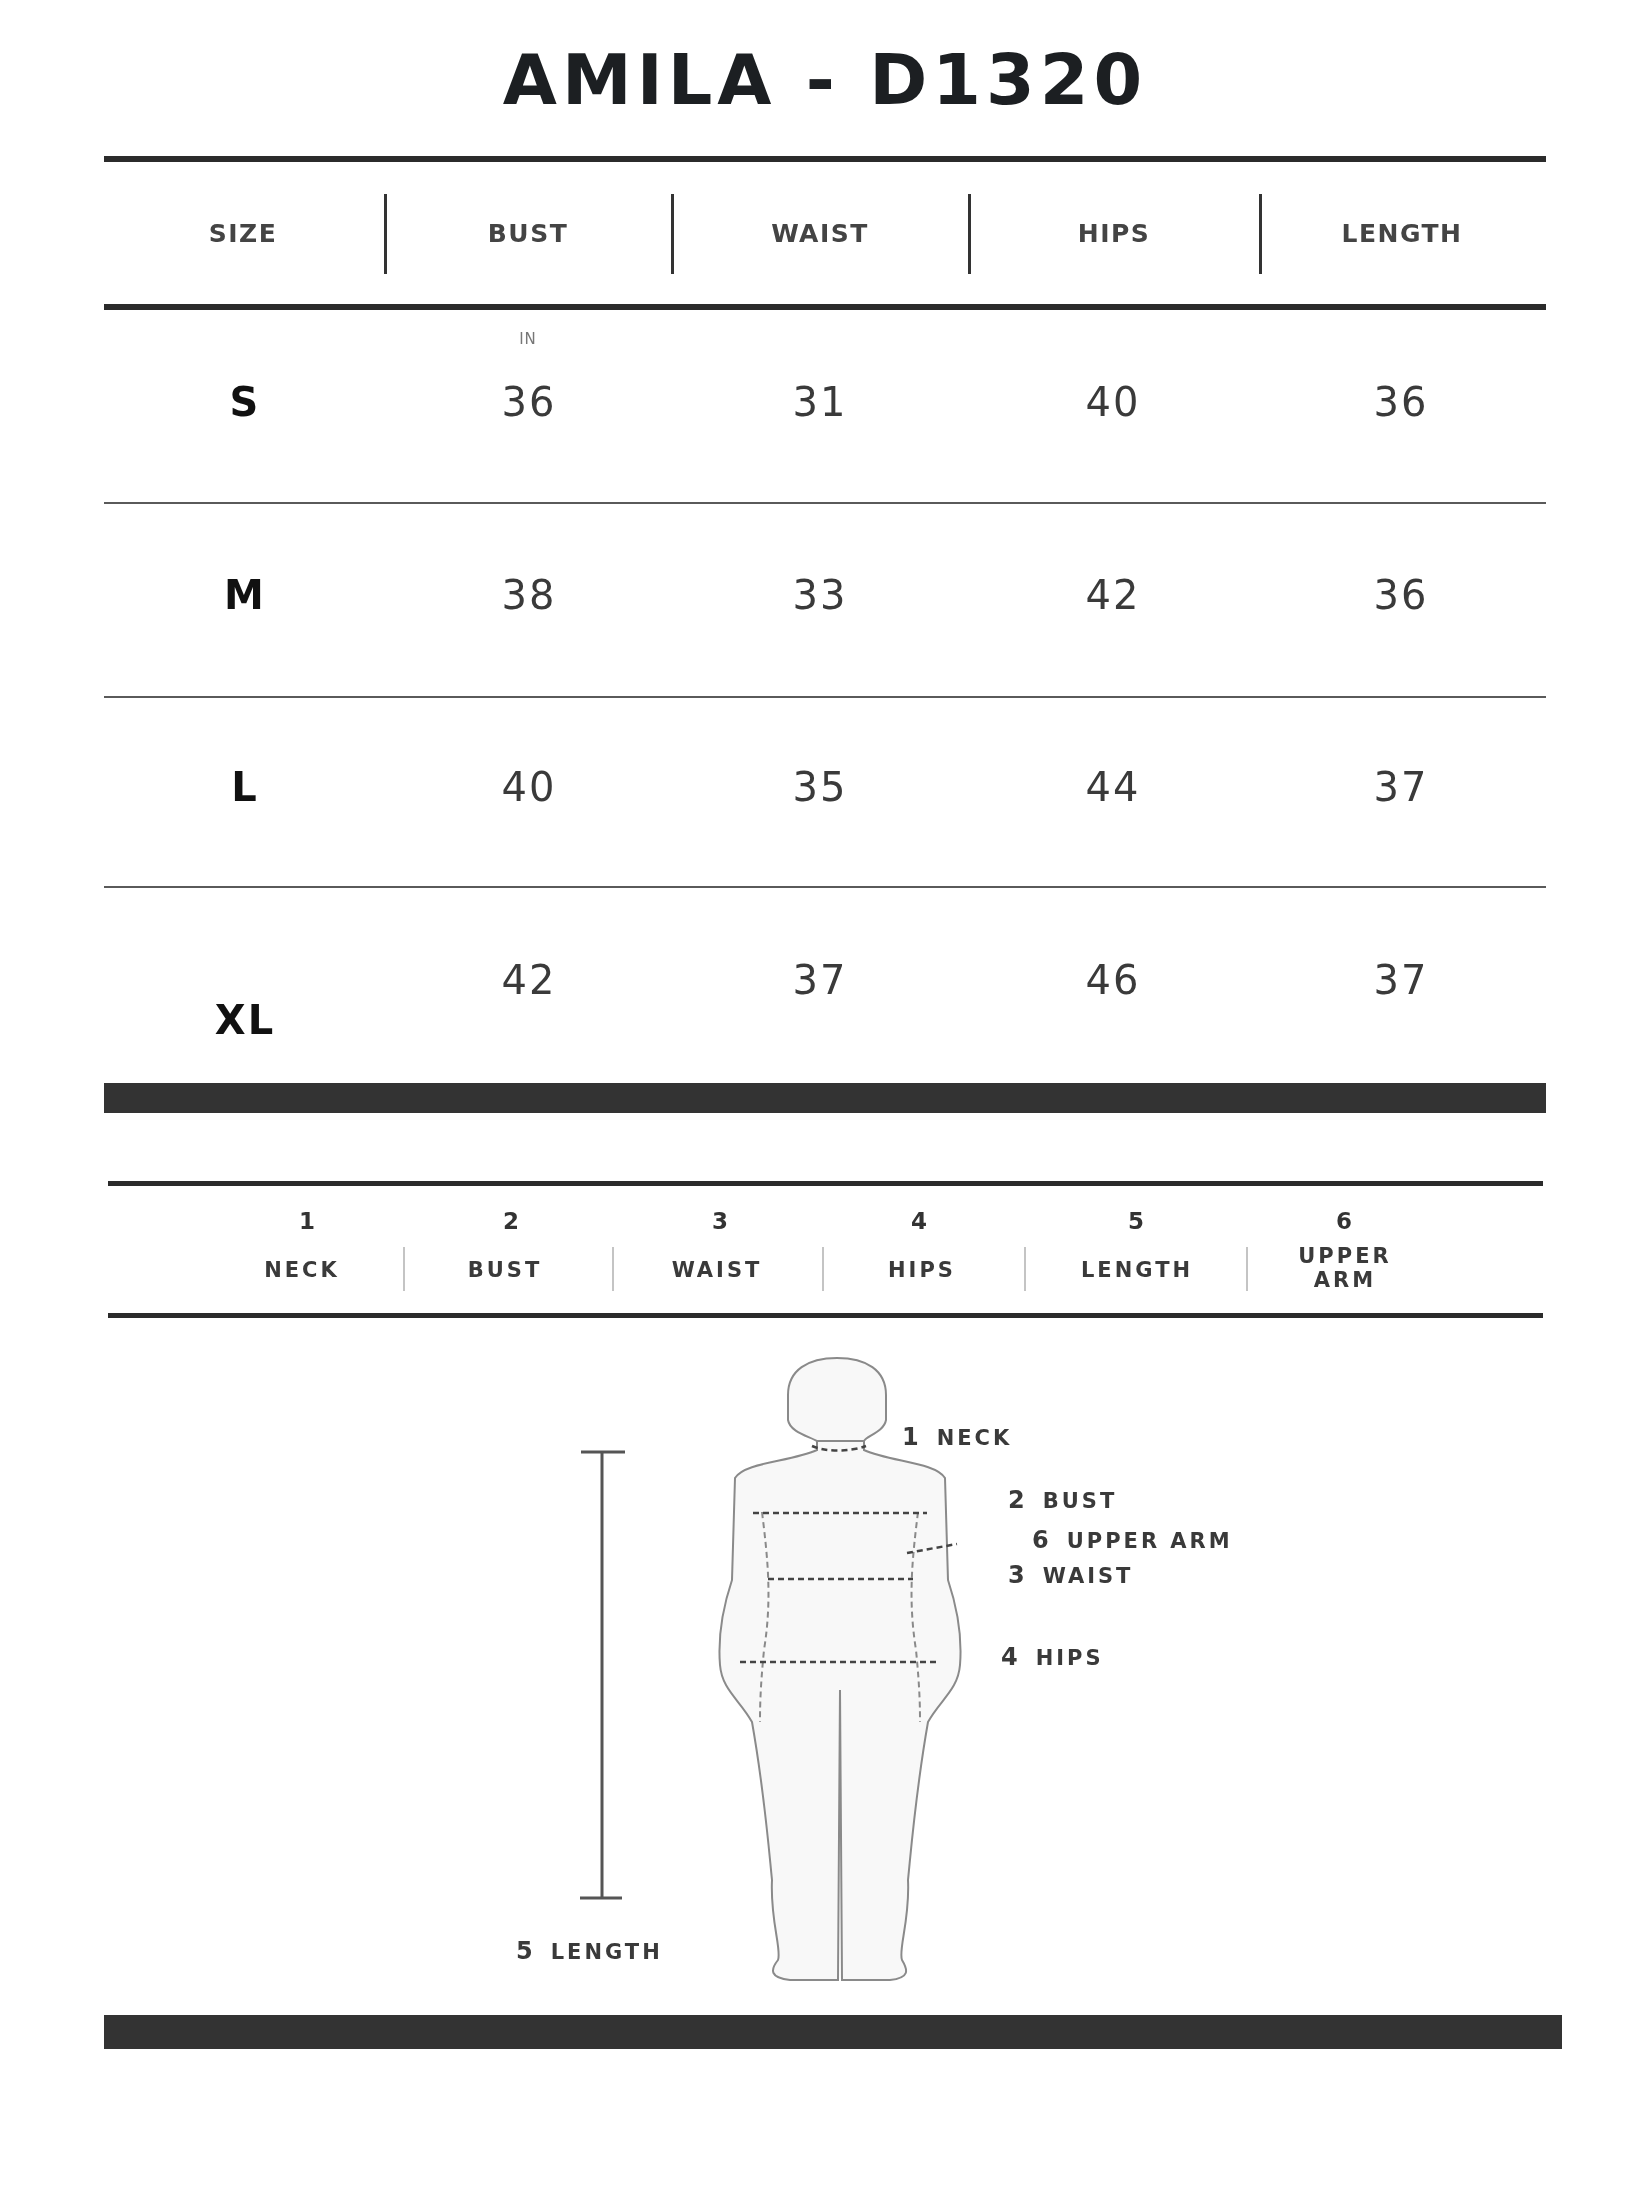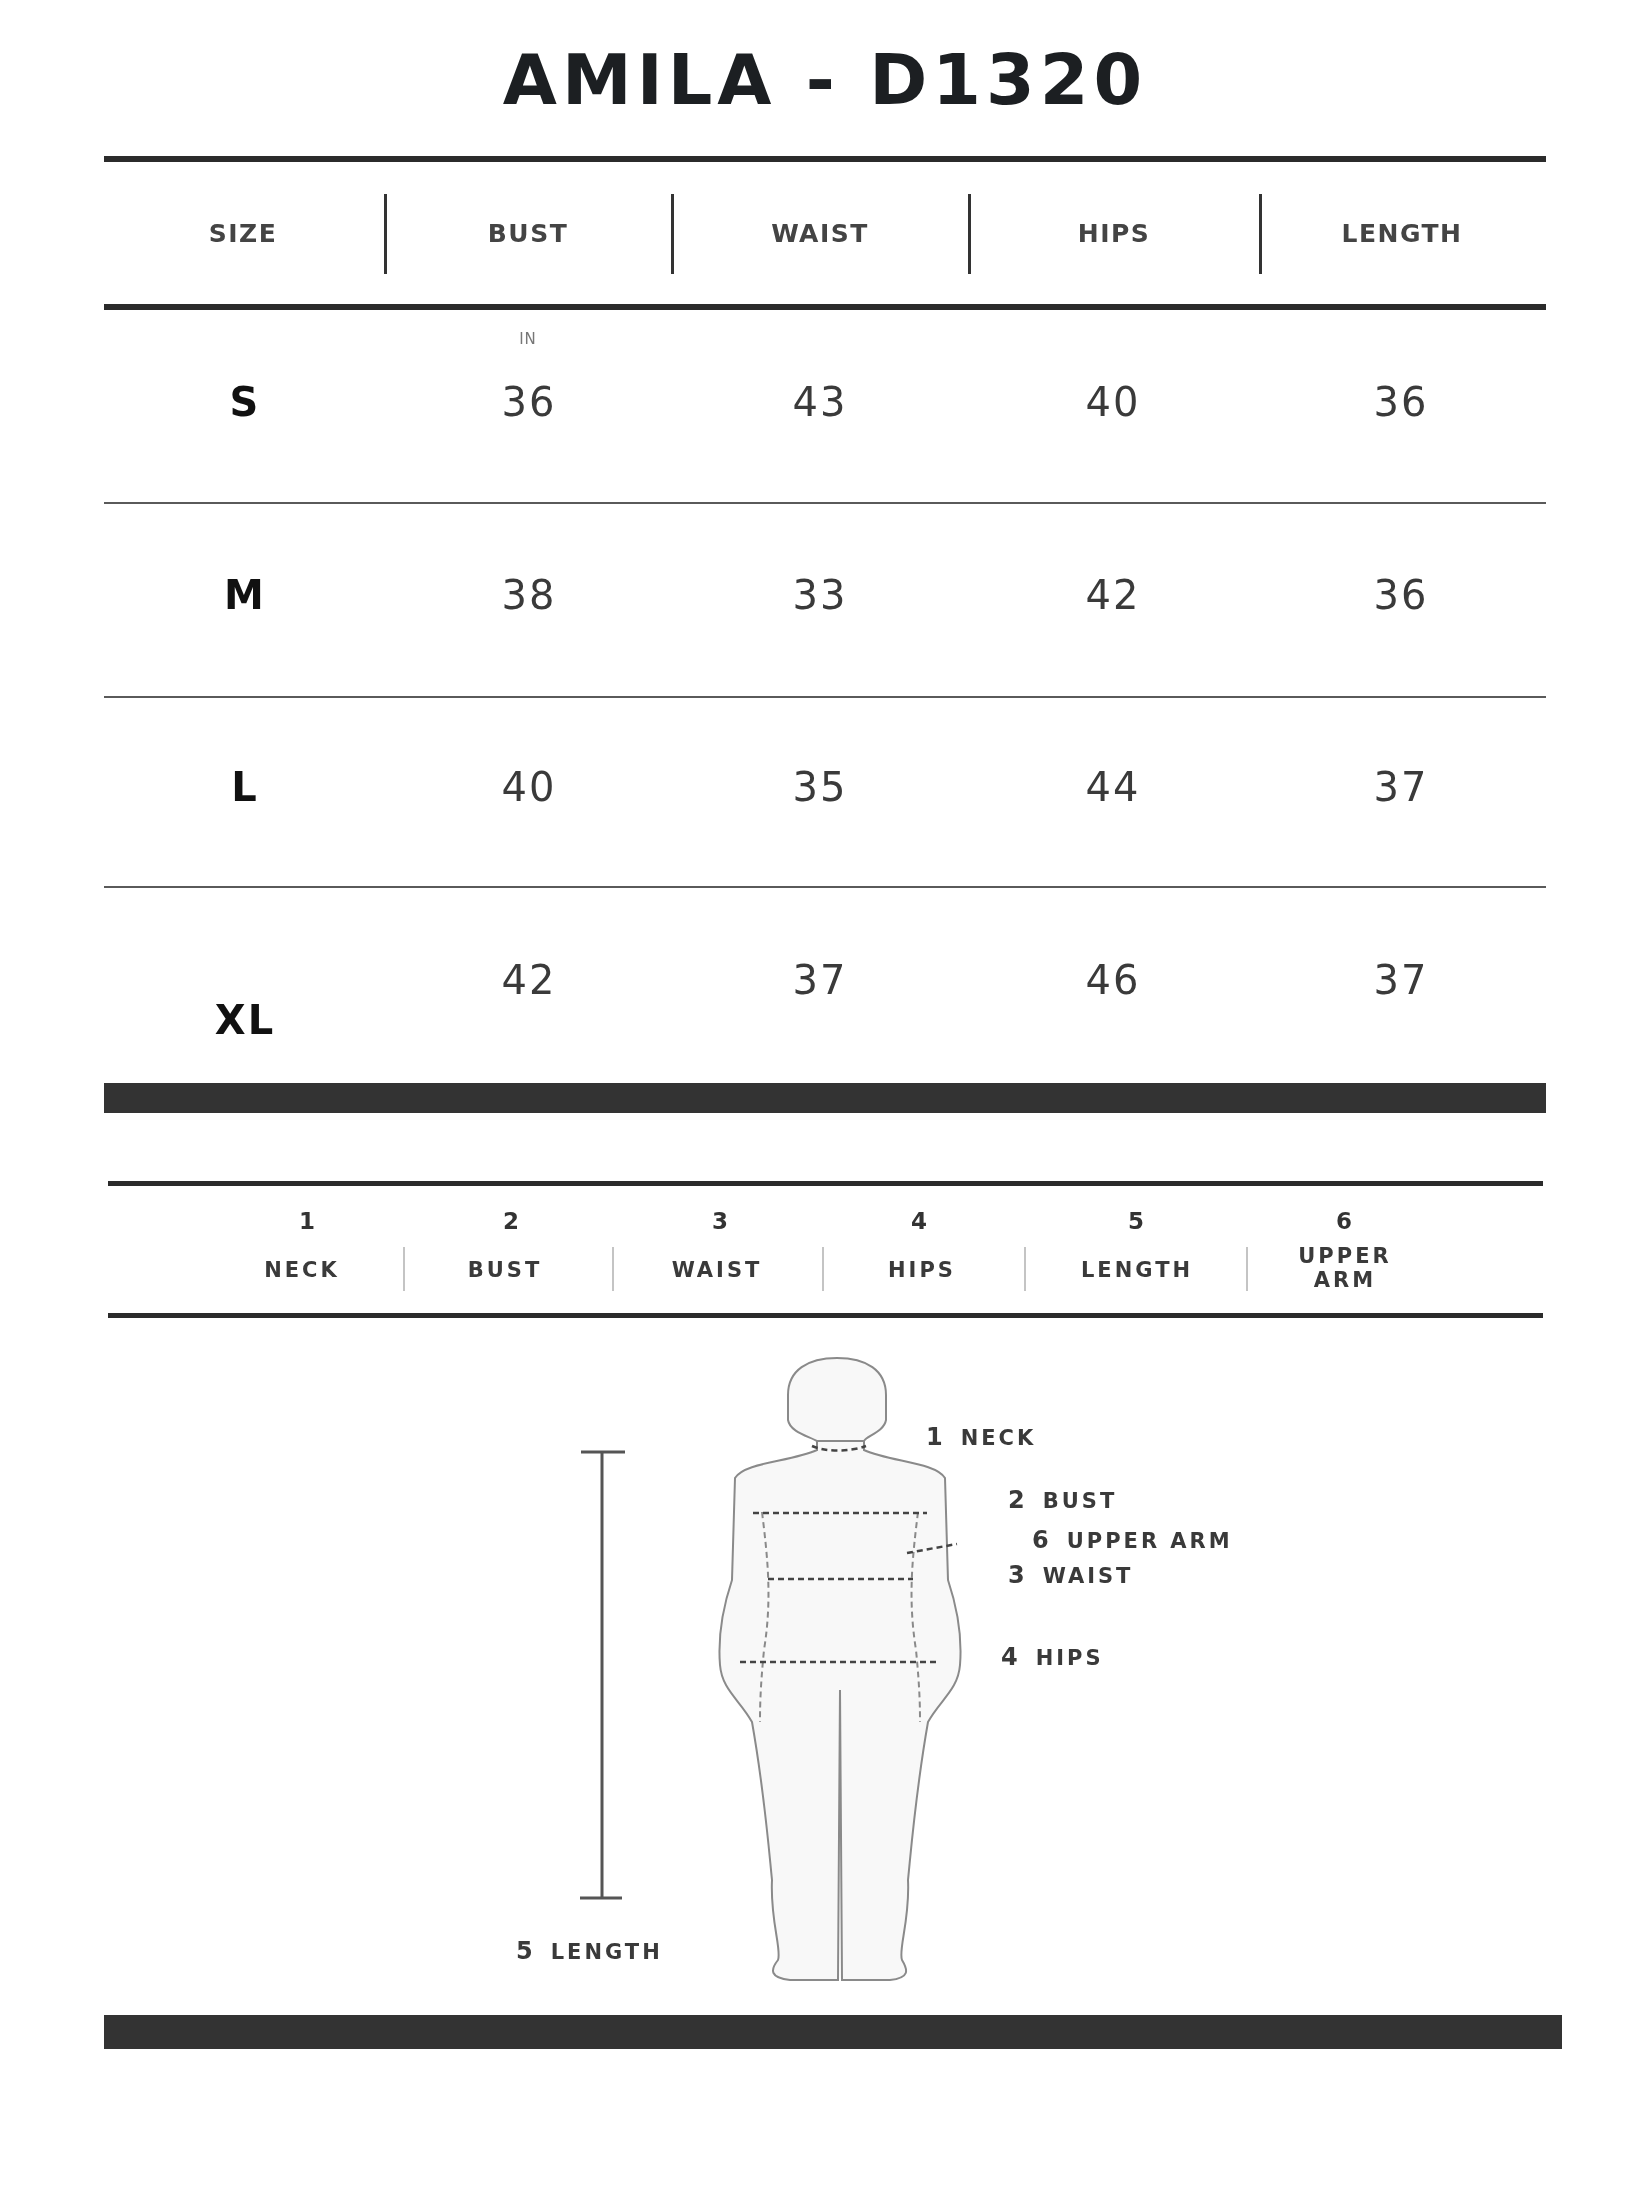--- a/index.html
+++ b/index.html
@@ -44,21 +44,21 @@
   <div class="vdiv" style="left:1259px; top:194px; height:80px;"></div>
   <div class="hdr" style="left:1402px;">LENGTH</div>
 
   <div class="rule" style="left:104px; top:304px; width:1442px; height:6px;"></div>
 
   <div class="unit" style="left:528px;">IN</div>
 
   <div>
     <div class="cell size" style="left:245px; top:402px;">S</div>
     <div class="cell" style="left:529px; top:402px;">36</div>
-    <div class="cell" style="left:820px; top:402px;">43</div>
+    <div class="cell" style="left:820px; top:402px;">31</div>
     <div class="cell" style="left:1113px; top:402px;">40</div>
     <div class="cell" style="left:1401px; top:402px;">36</div>
   </div>
   <div class="sep" style="top:502px;"></div>
 
   <div>
     <div class="cell size" style="left:245px; top:595px;">M</div>
     <div class="cell" style="left:529px; top:595px;">38</div>
     <div class="cell" style="left:820px; top:595px;">33</div>
     <div class="cell" style="left:1113px; top:595px;">42</div>
@@ -138,21 +138,21 @@
 
   <g stroke="#444" stroke-width="2.5" fill="none" stroke-dasharray="6,4">
     <path d="M812,1446 C825,1452 850,1452 866,1446"></path>
     <path d="M753,1513 L927,1513"></path>
     <path d="M768,1579 L913,1579"></path>
     <path d="M740,1662 L938,1662"></path>
     <path d="M907,1553 L957,1544"></path>
   </g>
 </svg>
 
-<div class="fig-lbl" style="left:926px; top:1437px;">
+<div class="fig-lbl" style="left:902px; top:1437px;">
   <span class="n">1</span><span>NECK</span>
 </div>
 <div class="fig-lbl" style="left:1008px; top:1500px;">
   <span class="n">2</span><span>BUST</span>
 </div>
 <div class="fig-lbl" style="left:1008px; top:1540px;margin-left:24px;">
   <span class="n">6</span><span>UPPER ARM</span>
 </div>
 <div class="fig-lbl" style="left:1008px; top:1575px;">
   <span class="n">3</span><span>WAIST</span>

